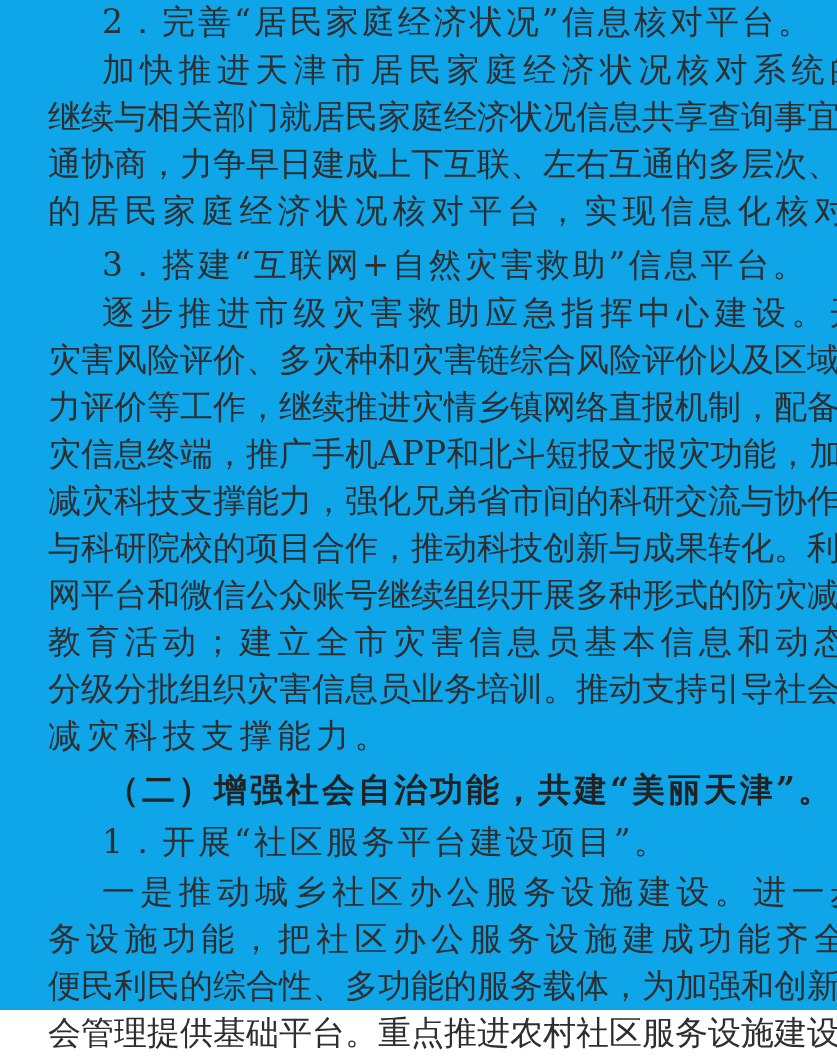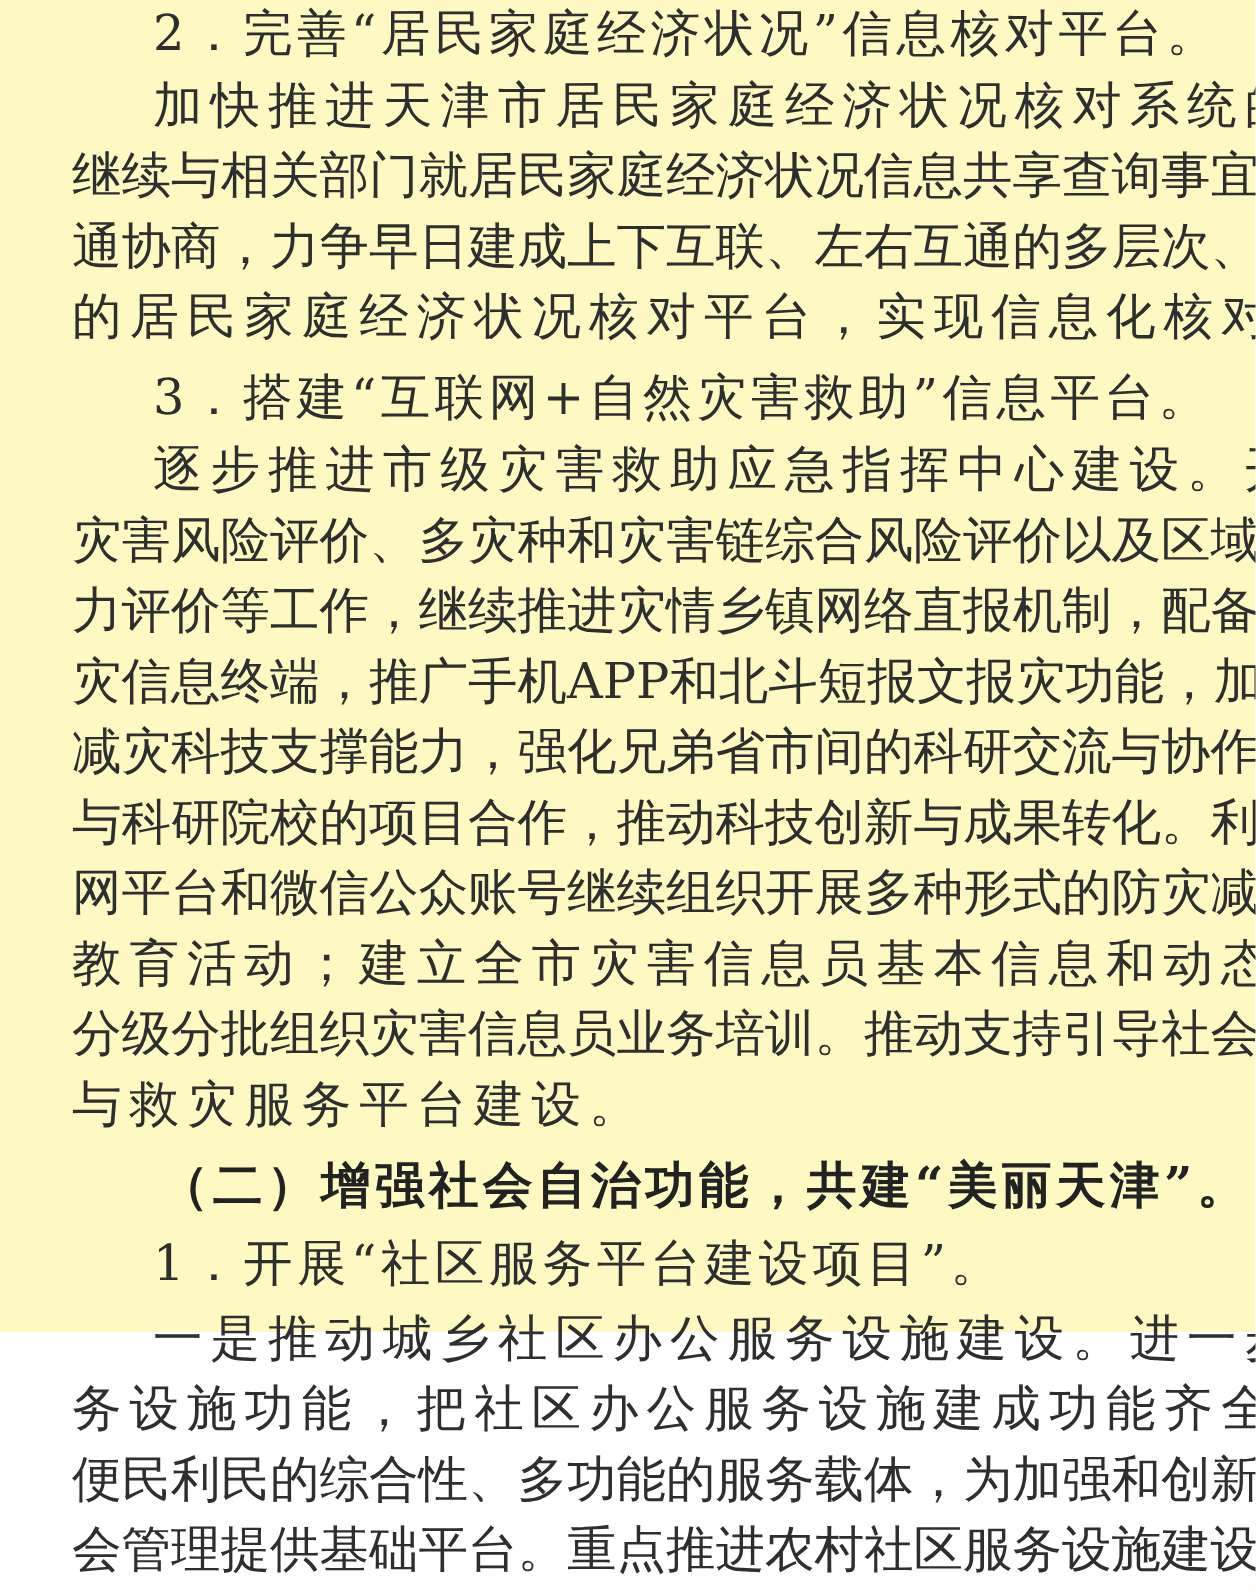--- a/index.html
+++ b/index.html
@@ -11,22 +11,22 @@
       width: 837px;
       height: 1061px;
       overflow: hidden;
       position: relative;
     }
     .page {
       position: absolute;
       left: 0;
       top: 0;
       width: 837px;
-      height: 888px;
-      background: #fef9c3;
+      height: 1010px;
+      background: #0ea5e9;
     }
     .line {
       position: absolute;
       left: 48px;
       width: 740px;
       height: 40px;
       line-height: 40px;
       font-family: "DejaVu Serif", "Liberation Serif", serif;
       font-size: 33px;
       color: #2e2e2e;
@@ -56,21 +56,21 @@
   <div class="line heading2" style="top:245px;">3．搭建“互联网+自然灾害救助”信息平台。</div>
   <div class="line indent" style="top:293px;">逐步推进市级灾害救助应急指挥中心建设。开展典型灾种</div>
   <div class="line justify" style="top:340px;">灾害风险评价、多灾种和灾害链综合风险评价以及区域减灾能</div>
   <div class="line justify" style="top:387px;">力评价等工作，继续推进灾情乡镇网络直报机制，配备北斗报</div>
   <div class="line justify" style="top:434px;">灾信息终端，推广手机APP和北斗短报文报灾功能，加强防灾</div>
   <div class="line justify" style="top:481px;">减灾科技支撑能力，强化兄弟省市间的科研交流与协作，推进</div>
   <div class="line justify" style="top:528px;">与科研院校的项目合作，推动科技创新与成果转化。利用互联</div>
   <div class="line justify" style="top:575px;">网平台和微信公众账号继续组织开展多种形式的防灾减灾宣传</div>
   <div class="line" style="top:622px;">教育活动；建立全市灾害信息员基本信息和动态管理数据库，</div>
   <div class="line justify" style="top:669px;">分级分批组织灾害信息员业务培训。推动支持引导社会力量参</div>
-  <div class="line" style="top:716px;">与救灾服务平台建设。</div>
+  <div class="line" style="top:716px;">减灾科技支撑能力。</div>
 
   <div class="line bold" style="top:770px;">（二）增强社会自治功能，共建“美丽天津”。</div>
   <div class="line heading2" style="top:822px;">1．开展“社区服务平台建设项目”。</div>
   <div class="line indent" style="top:872px;">一是推动城乡社区办公服务设施建设。进一步完善社区服</div>
   <div class="line" style="top:919px;">务设施功能，把社区办公服务设施建成功能齐全、设施配套、</div>
   <div class="line justify" style="top:966px;">便民利民的综合性、多功能的服务载体，为加强和创新基层社</div>
   <div class="line justify" style="top:1013px;">会管理提供基础平台。重点推进农村社区服务设施建设，构建</div>
 </div>
 
 </body></html>

